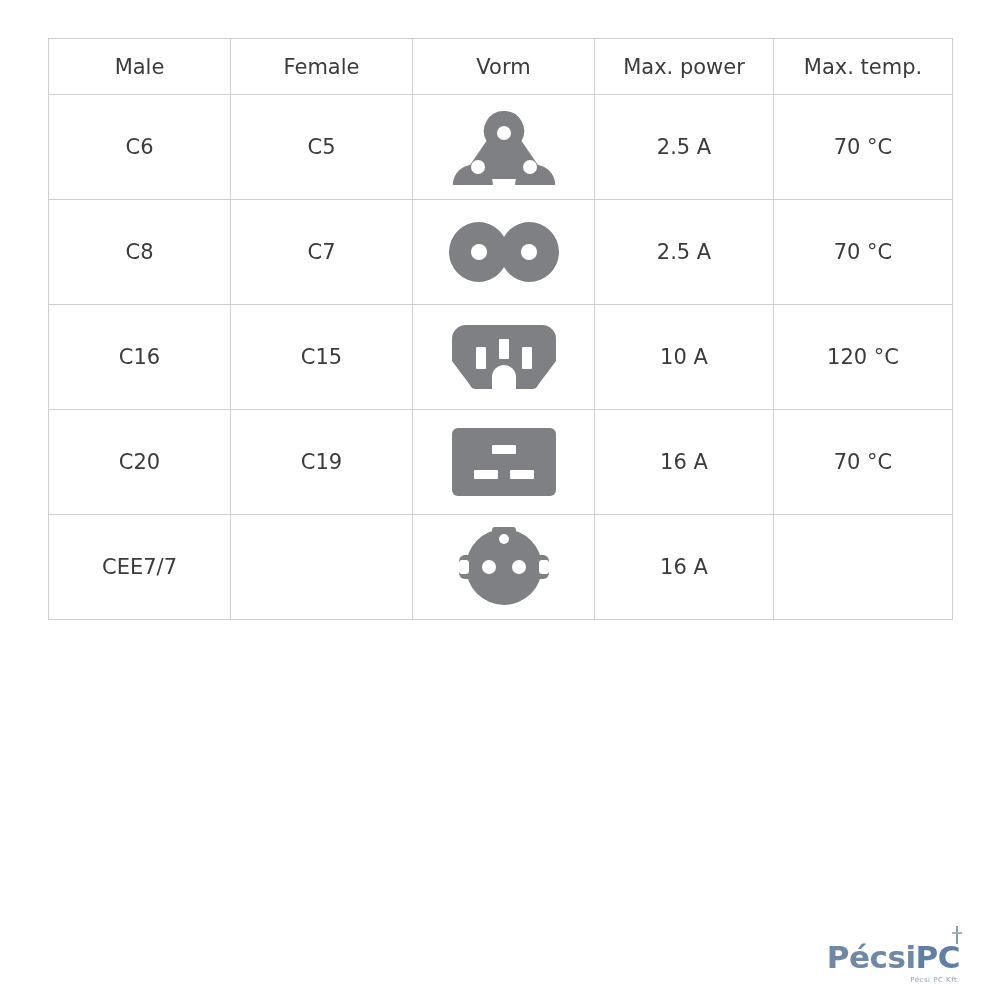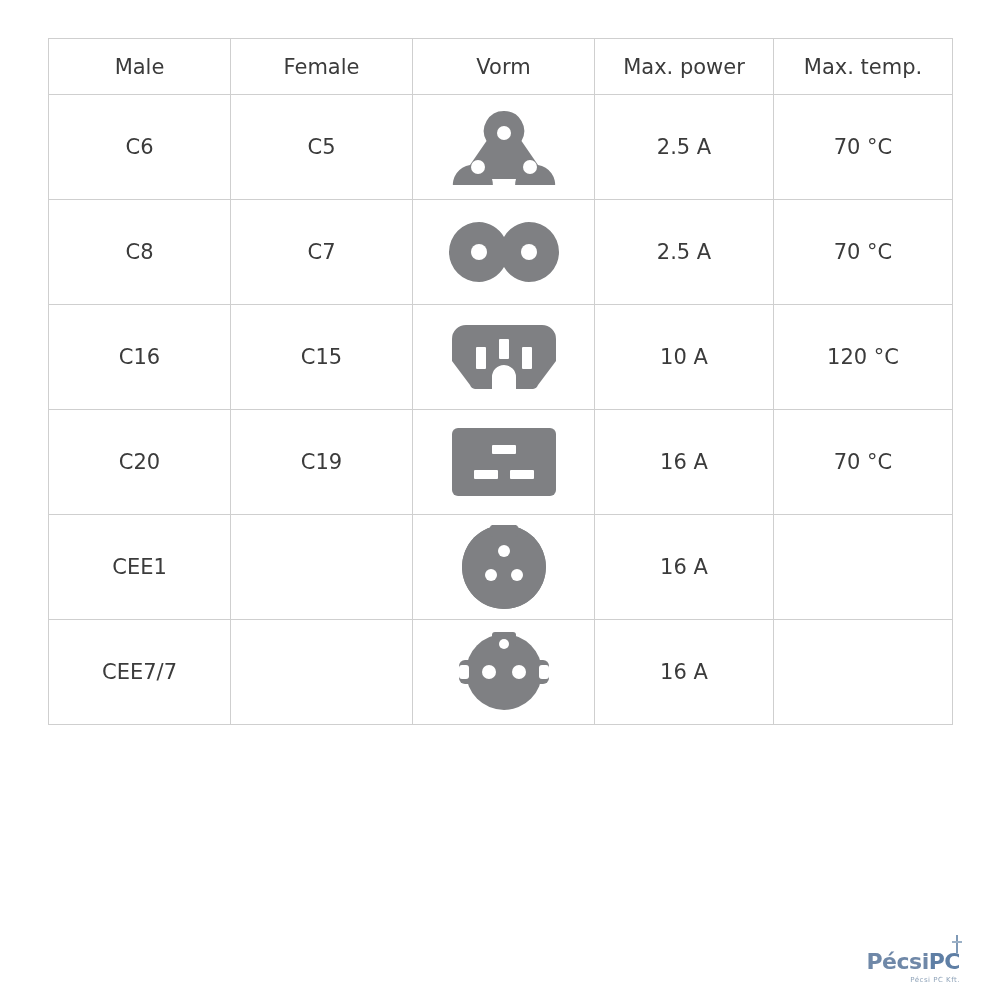--- a/index.html
+++ b/index.html
@@ -66,21 +66,21 @@
   .logo {
     position: absolute;
     right: 22px;
     bottom: 16px;
     text-align: right;
     line-height: 1;
     user-select: none;
   }
   .logo .main {
     font-family: "DejaVu Sans", sans-serif;
-    font-size: 22px;
+    font-size: 31px;
     font-weight: bold;
     color: #6f88a8;
     letter-spacing: -0.5px;
   }
   .logo .main .accent { color: #5f7fa5; }
   .logo .sub {
     font-size: 7px;
     color: #8ea2b8;
     letter-spacing: 0.5px;
     margin-top: 4px;
@@ -197,40 +197,20 @@
                 <rect class="fillwhite" x="58" y="42" width="24" height="9" rx="1"></rect>
               </svg>
             </span>
           </div>
         </td>
         <td>16 A</td>
         <td>70 °C</td>
       </tr>
 
 
-      <tr>
-        <td>CEE1</td>
-        <td></td>
-        <td class="shape-cell">
-          <div class="shape-wrap">
-            <span>
-              <svg width="84" height="84" viewBox="0 0 84 84">
-                <path class="fillgray" d="M42 0 A42 42 0 1 1 41.9 0 Z M30 0 h24 v10 h-24 Z"></path>
-                <circle class="fillgray" cx="42" cy="42" r="42"></circle>
-                <rect class="fillgray" x="28" y="0" width="28" height="12" rx="3"></rect>
-                <circle class="fillwhite" cx="42" cy="26" r="6"></circle>
-                <circle class="fillwhite" cx="29" cy="50" r="6"></circle>
-                <circle class="fillwhite" cx="55" cy="50" r="6"></circle>
-              </svg>
-            </span>
-          </div>
-        </td>
-        <td>16 A</td>
-        <td></td>
-      </tr>
 
       <tr>
         <td>CEE7/7</td>
         <td></td>
         <td class="shape-cell">
           <div class="shape-wrap">
             <span>
               <svg width="90" height="80" viewBox="0 0 90 80">
                 <circle class="fillgray" cx="45" cy="40" r="38"></circle>
                 <rect class="fillgray" x="0" y="28" width="90" height="24" rx="6"></rect>

